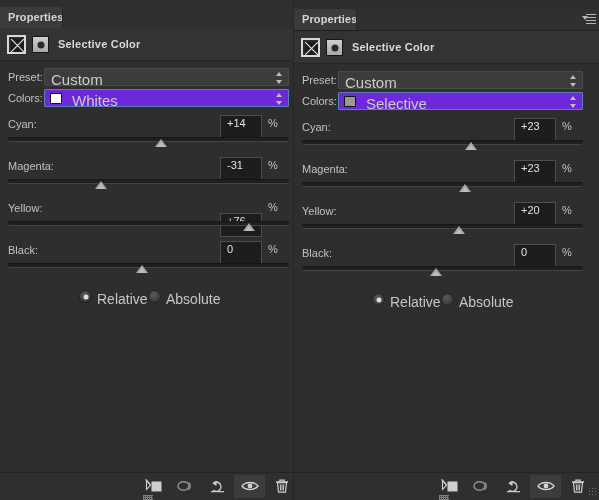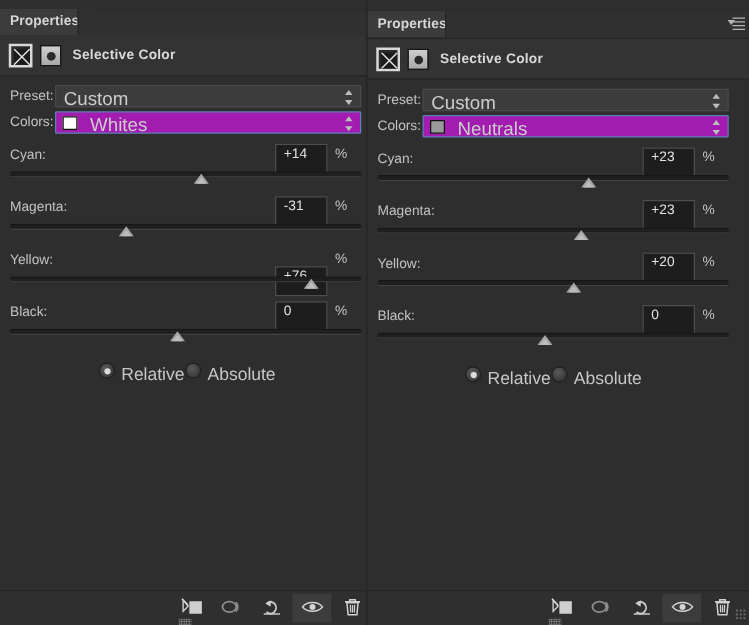--- a/index.html
+++ b/index.html
@@ -158,21 +158,21 @@
   .dropdown {
     position: absolute;
     height: 18px;
     box-sizing: border-box;
     background: #3c3c3c;
     border: 1px solid #4a4a4a;
     border-radius: 1px;
   }
   .dropdown.focus {
     border: 1px solid #5d7fb8;
-    background: #a21caf;
+    background: #6d28d9;
     text-align: right;
   }
   .dropdown .dd-text {
     position: absolute;
     left: 6px; top: 2px;
     font-size: 15px;
     color: #cccccc;
     white-space: nowrap;
   }
   .dropdown .dd-text.swatchpad { left: 27px; }
@@ -503,21 +503,21 @@
       <div class="dd-text">Custom</div>
       <div class="dd-arrows">
           <i class="up"></i>
           <i class="dn"></i>
         </div>
     </div>
 
     <div class="row-label" style="left:8px;top:95px;">Colors:</div>
     <div class="dropdown focus" style="left:44px;top:92px;width:245px;">
       <div class="dd-swatch" id="sw-right" style="background: rgb(154, 154, 154);"></div>
-      <div class="dd-text swatchpad">Neutrals</div>
+      <div class="dd-text swatchpad">Selective</div>
       <div class="dd-arrows">
           <i class="up"></i>
           <i class="dn"></i>
         </div>
     </div>
 
     <div class="row-label" style="left:8px;top:121px;">Cyan:</div>
     <div class="numfield" style="left:220px;top:118px;width:42px;">
       <span>+23</span>
     </div>

